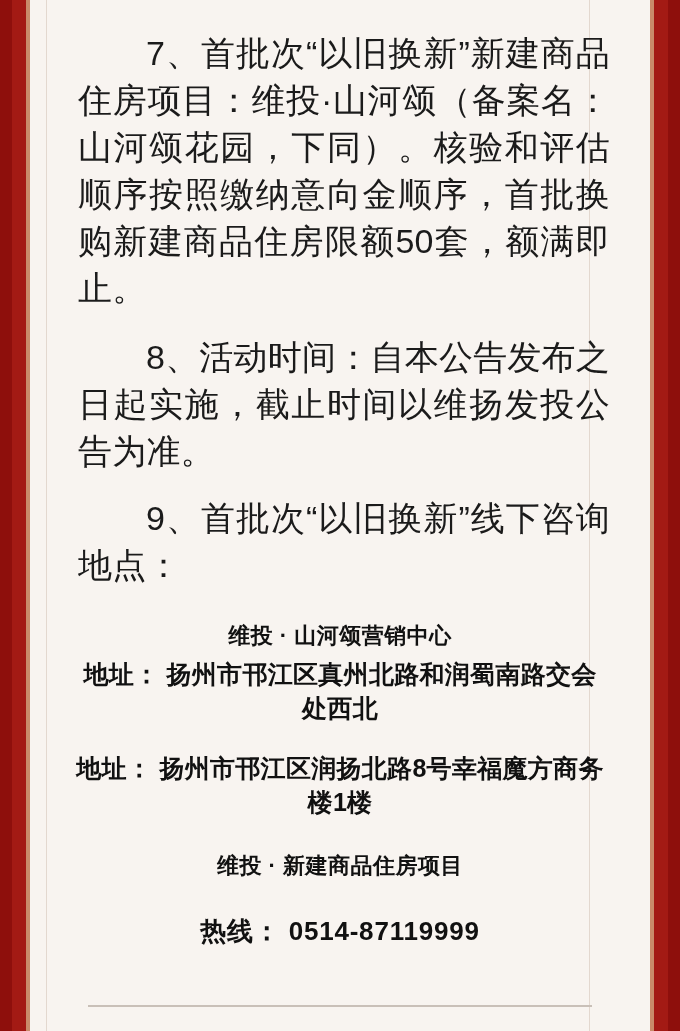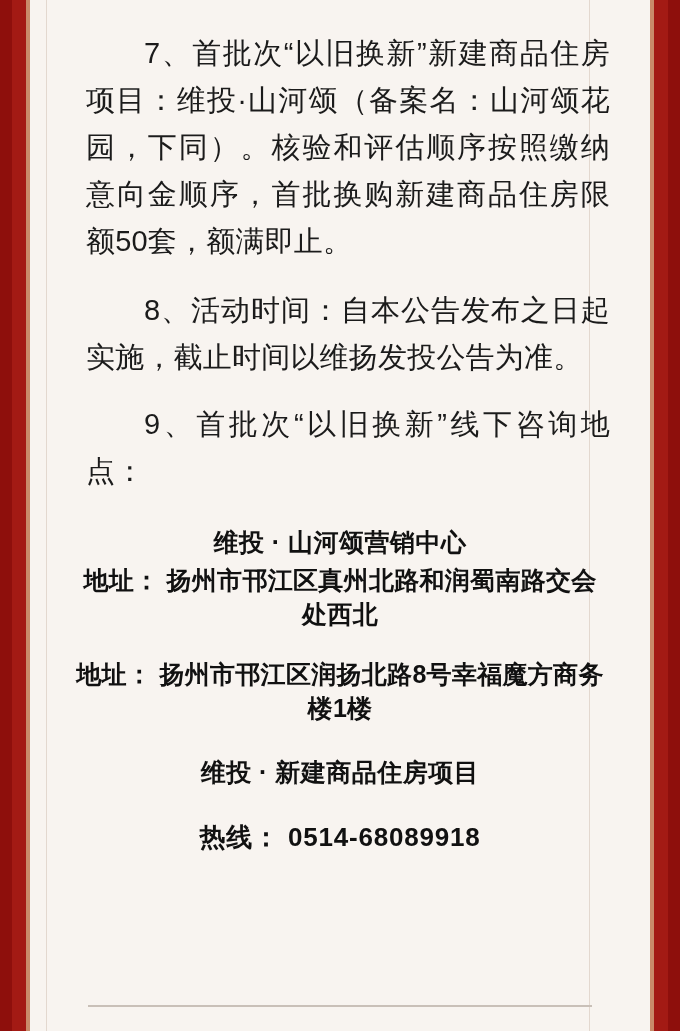--- a/index.html
+++ b/index.html
@@ -48,38 +48,38 @@
   .content {
     position: absolute;
     left: 56px;
     top: 0;
     width: 568px;
     height: 1031px;
     box-sizing: border-box;
     padding: 30px 14px 0 14px;
   }
   p.body-para {
-    margin: 0 0 22px 16px;
-    font-size: 29px;
+    margin: 0 0 22px 8px;
+    font-size: 34px;
     line-height: 47px;
     color: #1b1b1b;
     text-align: justify;
     text-indent: 2em;
     letter-spacing: 0.2px;
     font-family: "Liberation Sans", sans-serif;
   }
   p.body-para.tight {
     margin-bottom: 20px;
   }
   .block {
     margin: 0 0 12px 0;
     text-align: center;
   }
   .block-title {
-    font-size: 25px;
+    font-size: 22px;
     line-height: 42px;
     font-weight: bold;
     color: #111111;
     letter-spacing: 0.5px;
   }
   .block-addr {
     font-size: 25px;
     line-height: 34px;
     font-weight: bold;
     color: #111111;
@@ -132,18 +132,18 @@
     <div class="block">
       <div class="block-addr">地址： 扬州市邗江区润扬北路8号幸福魔方商务楼1楼</div>
     </div>
 
     <div class="spacer-sm"></div>
 
     <div class="block">
       <div class="block-title">维投 · 新建商品住房项目</div>
     </div>
 
-    <div class="hotline">热线： 0514-68089918</div>
+    <div class="hotline">热线： 0514-87119999</div>
 
   </div>
 
   <div class="bottom-rule"></div>
 </div>
 
 </body></html>

